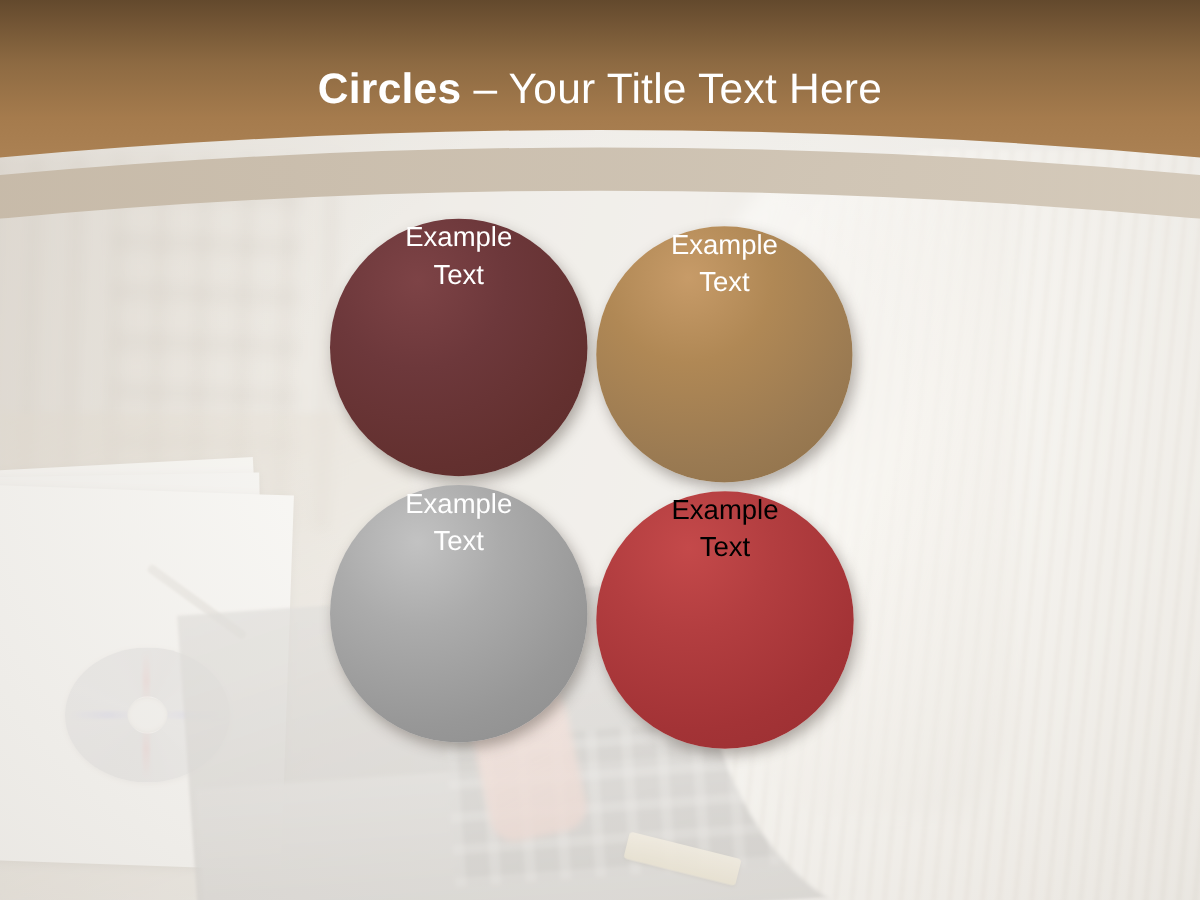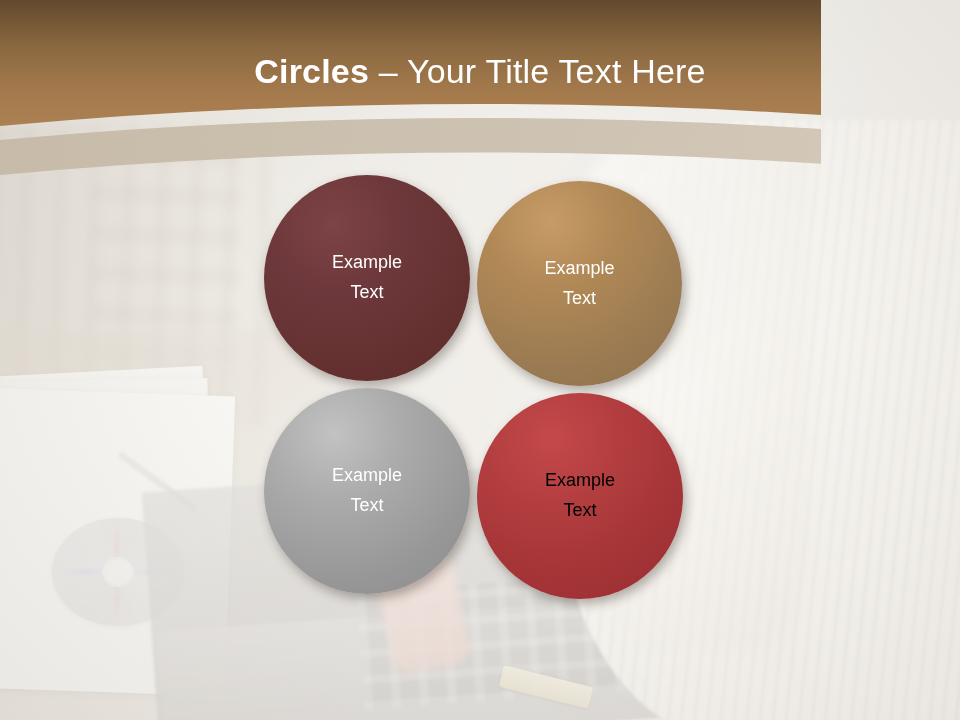--- a/index.html
+++ b/index.html
@@ -242,21 +242,21 @@
   .photo-vignette {
     position: absolute;
     inset: 0;
     background: radial-gradient(ellipse at 50% 45%, rgba(255,255,255,0) 35%, rgba(160,150,138,.16) 100%);
   }
 
   
   .header {
     position: absolute;
     left: 0; top: 0;
-    width: 821px;
+    width: 960px;
     height: 175px;
     overflow: hidden;
   }
   .header svg { display: block; }
 
   .title {
     position: absolute;
     left: 0;
     top: 50px;
     width: 960px;
@@ -268,24 +268,24 @@
     white-space: nowrap;
   }
   .title .bold { font-weight: bold; }
   .title .light { font-weight: normal; }
 
   
   .circle {
     position: absolute;
     border-radius: 50%;
     display: flex;
-    align-items: center;
+    align-items: flex-start;
     justify-content: center;
     text-align: center;
-    font-size: 18px;
+    font-size: 22px;
     line-height: 30px;
     box-shadow: 3px 5px 11px rgba(70,60,52,.40);
   }
   .circle .label { padding-bottom: 2px; }
 
   .c-maroon {
     left: 264px; top: 175px; width: 206px; height: 206px;
     color: #ffffff;
     background:
       radial-gradient(circle at 34% 24%, #7d4346 0%, #6d383b 34%, #63302f 72%, #5b2c2b 100%);

